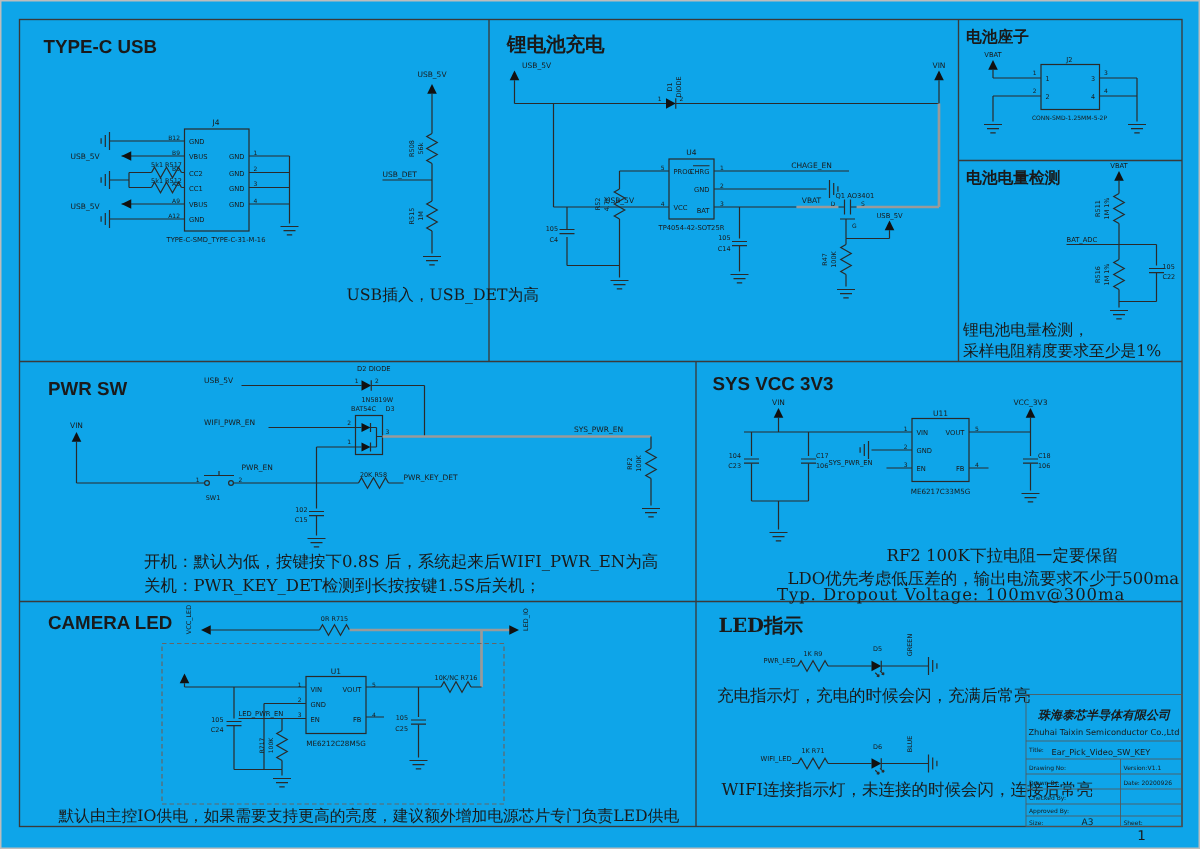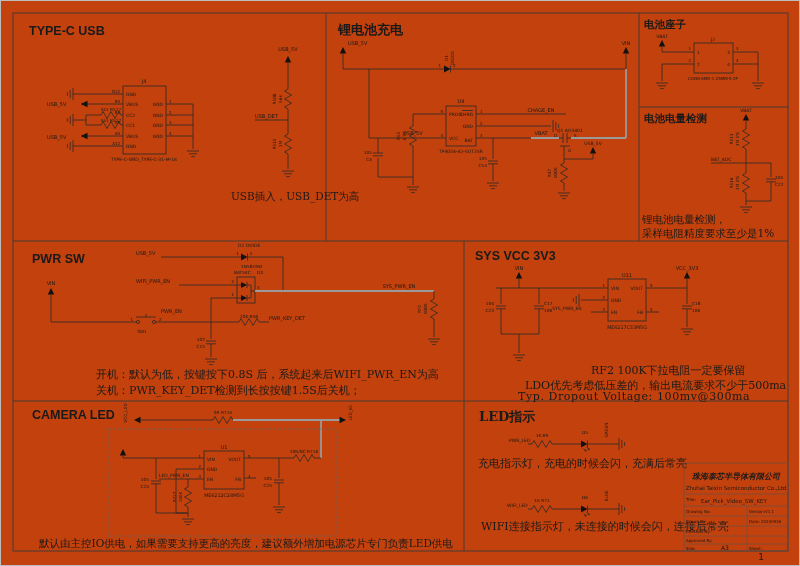--- a/index.html
+++ b/index.html
@@ -1,17 +1,17 @@
 <!DOCTYPE html>
 <html><head>
 <meta charset="utf-8">
 <style>
   *{margin:0;padding:0;box-sizing:border-box}
   body{background:#e9e9e9;font-family:"DejaVu Sans",sans-serif}
-  .page{position:relative;width:800px;height:566px;background:#c2410c;border:1px solid #bdbdbd;overflow:hidden}
+  .page{position:relative;width:800px;height:566px;background:#0ea5e9;border:1px solid #bdbdbd;overflow:hidden}
   svg{position:absolute;left:0;top:0}
   svg text{font-family:"DejaVu Sans",sans-serif;fill:#1a1a1a}
   .w{stroke:#2a2a2a;stroke-width:.8;fill:none}
   .wd{stroke:#3a3a3a;stroke-width:.9;fill:none}
   .wg{stroke:#9a9a9a;stroke-width:1.8;fill:none}
   .dash{stroke:#666;stroke-width:.8;fill:none;stroke-dasharray:3 2}
   .tb{stroke:#555;stroke-width:.55;fill:none}
   .ttl{font-family:"Liberation Sans",sans-serif;font-weight:bold;font-size:12.5px}
   .cnt{font-family:"DejaVu Serif",serif;font-weight:bold;font-size:13px}
   .cnts{font-family:"DejaVu Serif",serif;font-weight:bold;font-size:10.5px}

